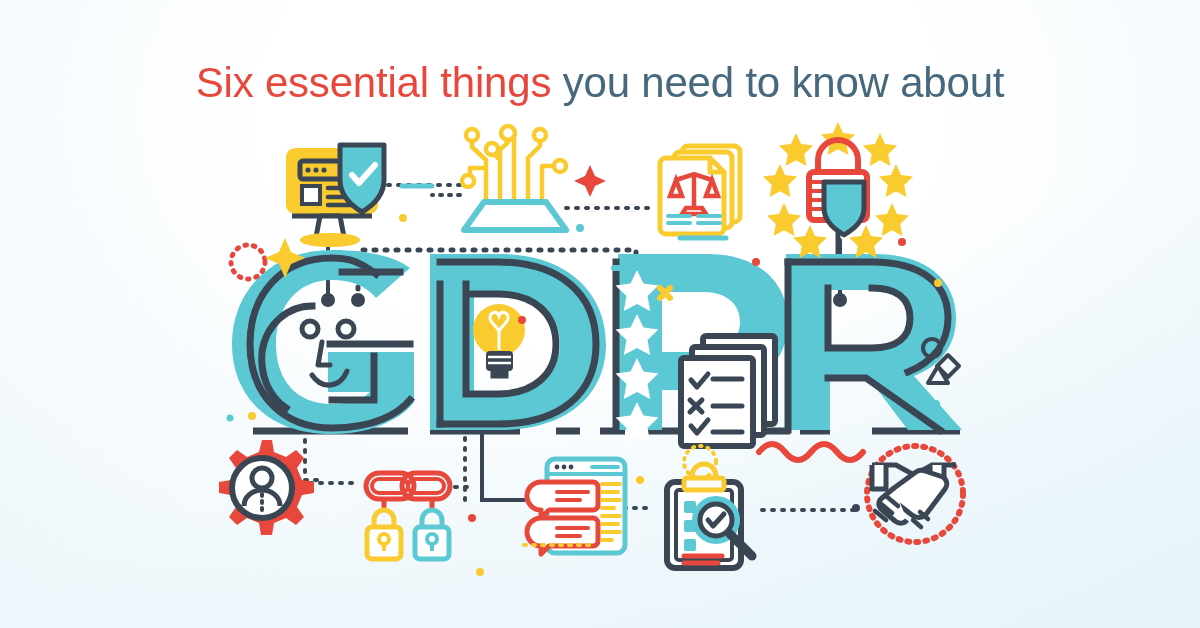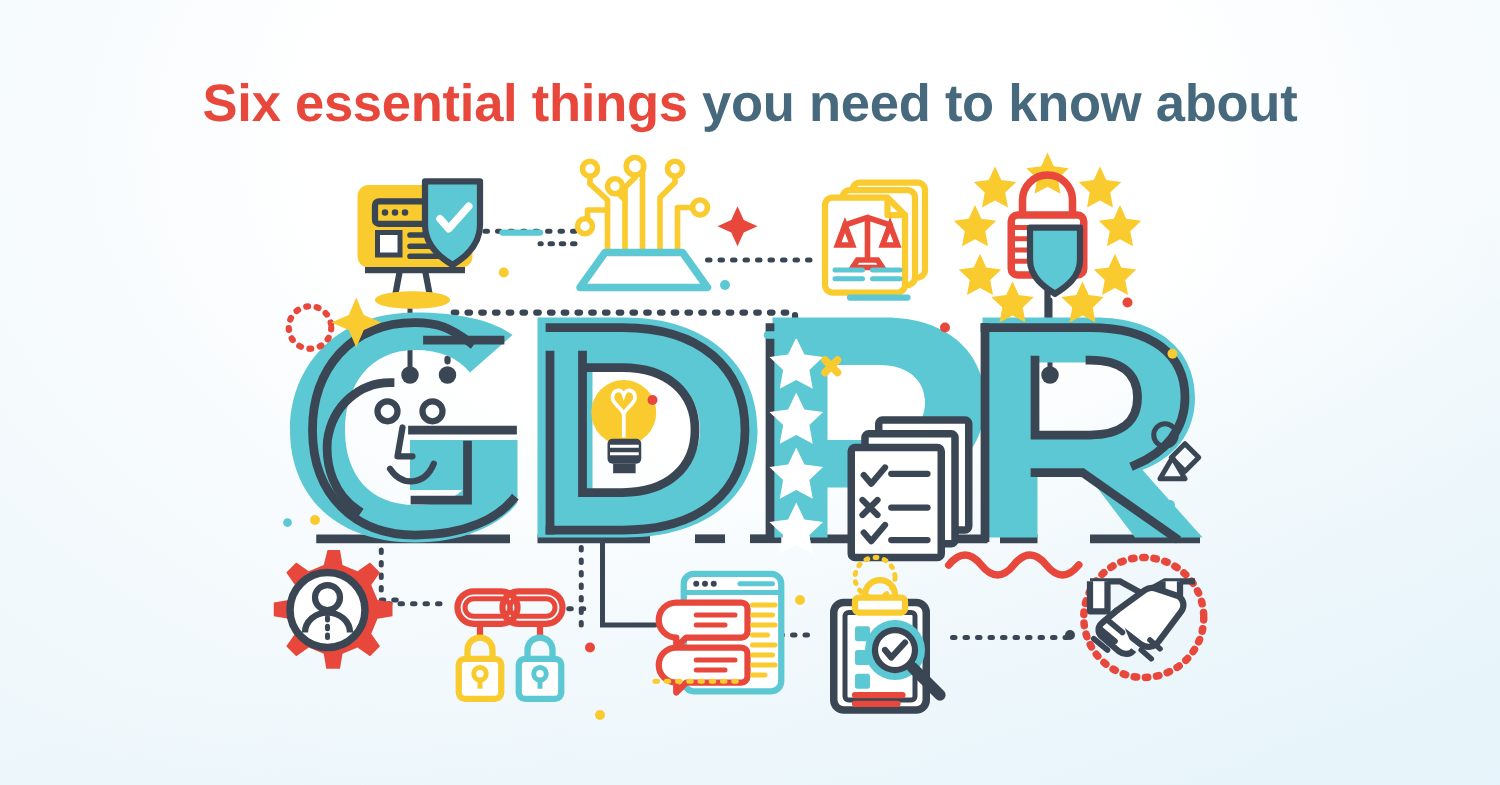--- a/index.html
+++ b/index.html
@@ -15,21 +15,21 @@
   }
   #stage:before{
     content:"";position:absolute;left:0;top:0;width:100%;height:100%;
     background:linear-gradient(160deg, rgba(255,255,255,0) 55%, rgba(228,243,250,.85) 100%);
     pointer-events:none;
   }
 
   
   #headline{
     position:absolute;left:0;top:58px;width:1200px;text-align:center;
-    font-size:42px;line-height:50px;font-weight:700;letter-spacing:-.2px;
+    font-size:42px;line-height:50px;font-weight:400;letter-spacing:-.2px;
     white-space:nowrap;
   }
   #headline .hl-red{color:#e8483c;}
   #headline .hl-slate{color:#47697d;}
 
   
   #word{
     position:absolute;left:0;top:232px;width:1200px;height:215px;
   }
   svg{display:block;overflow:visible;}

